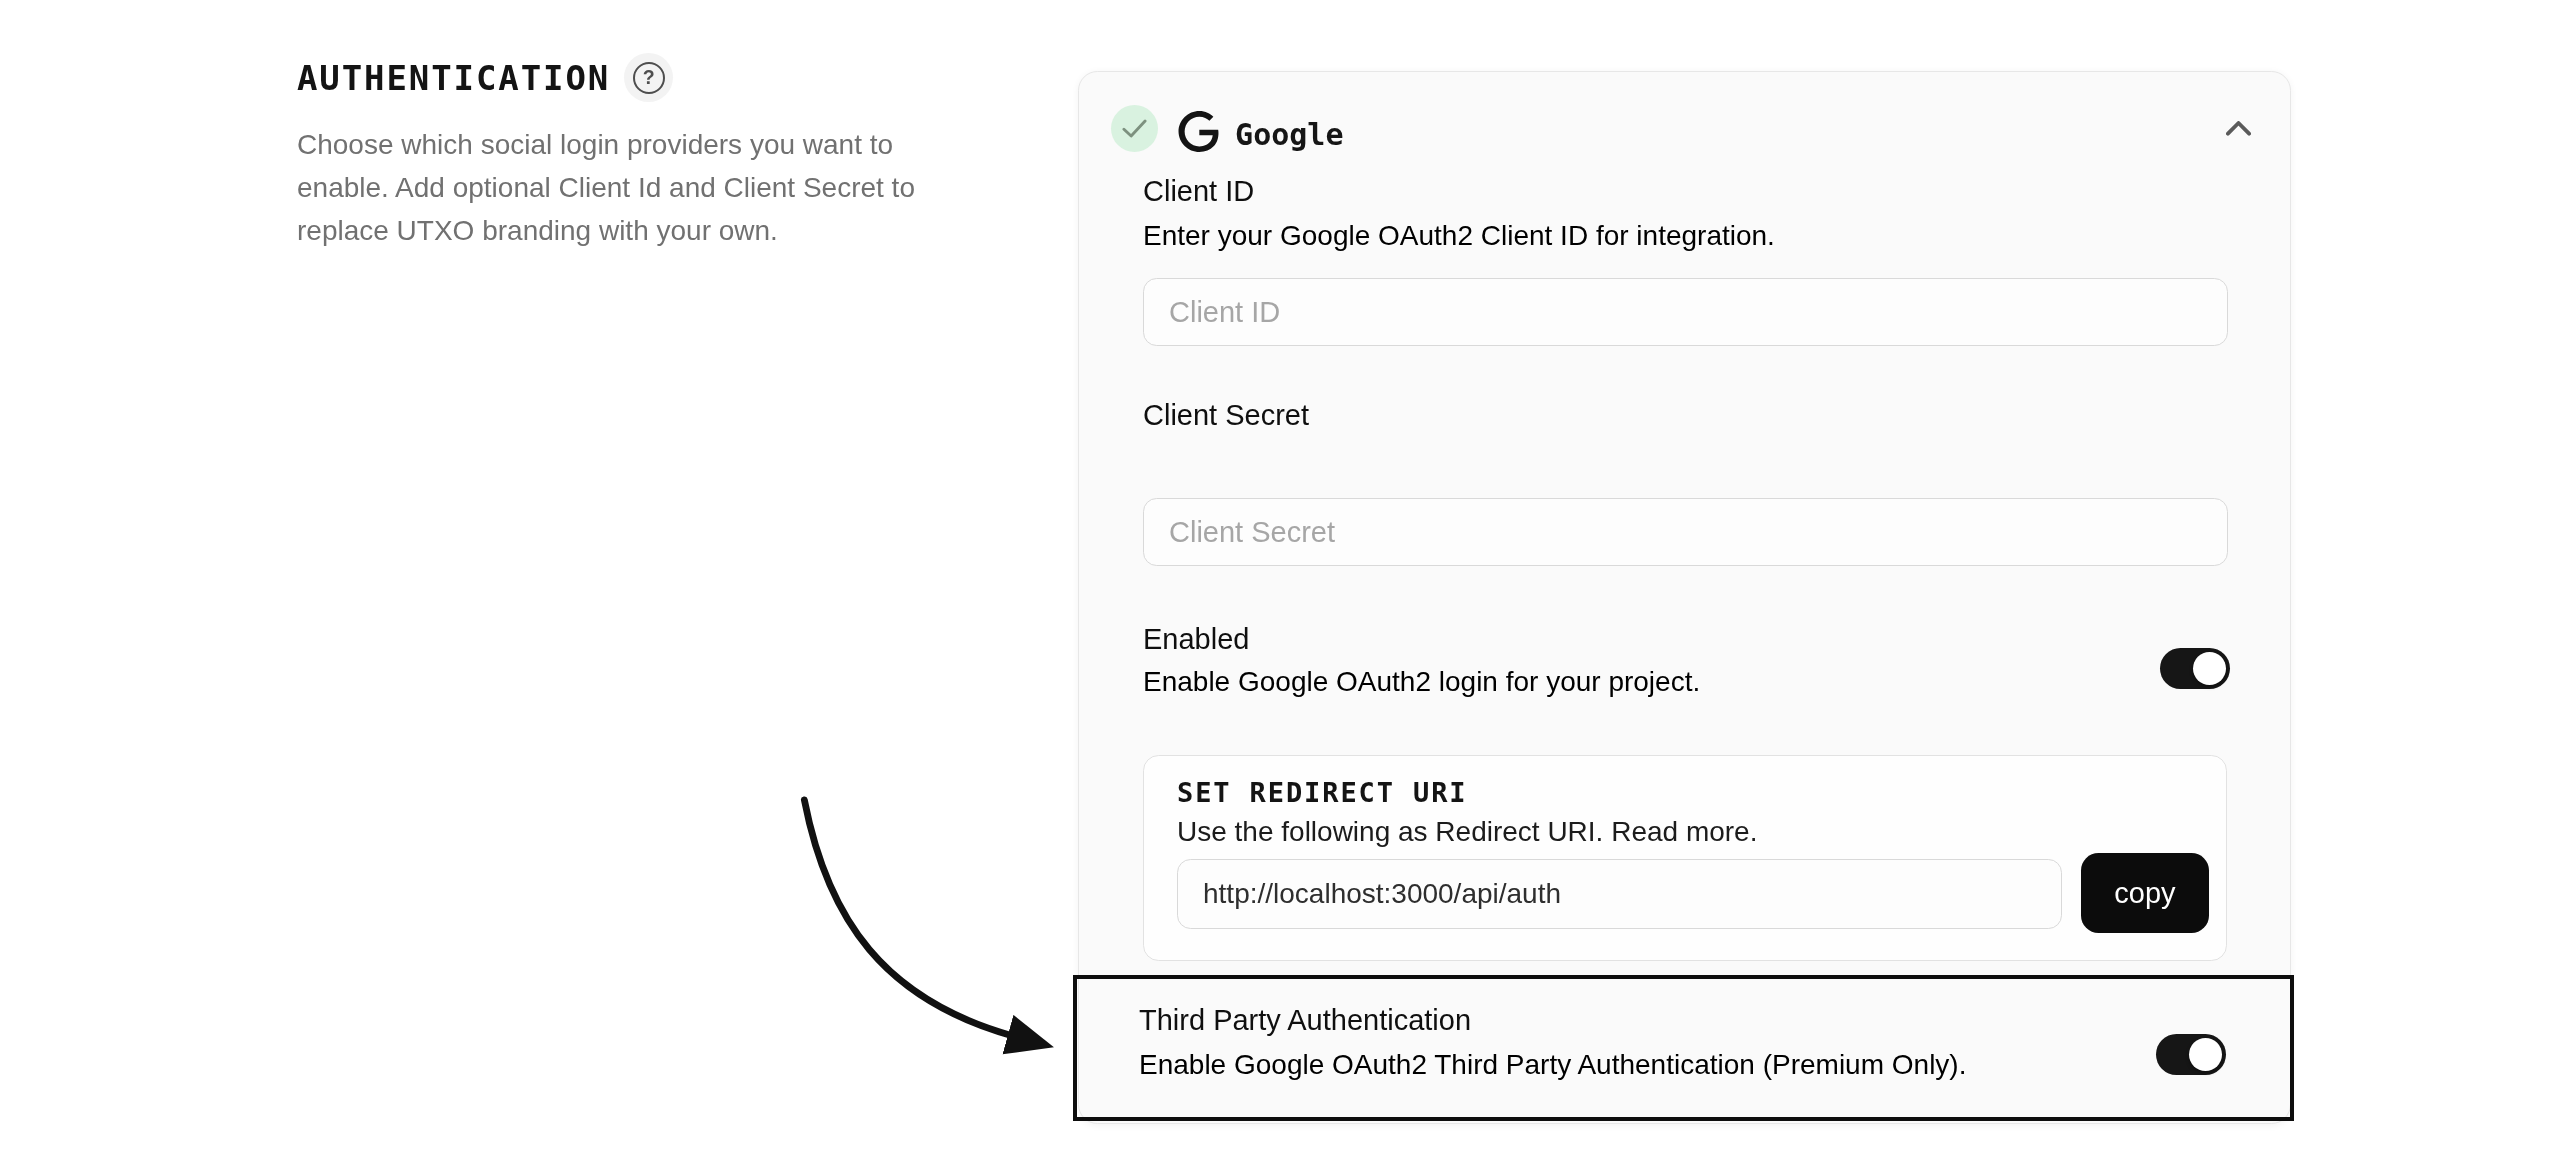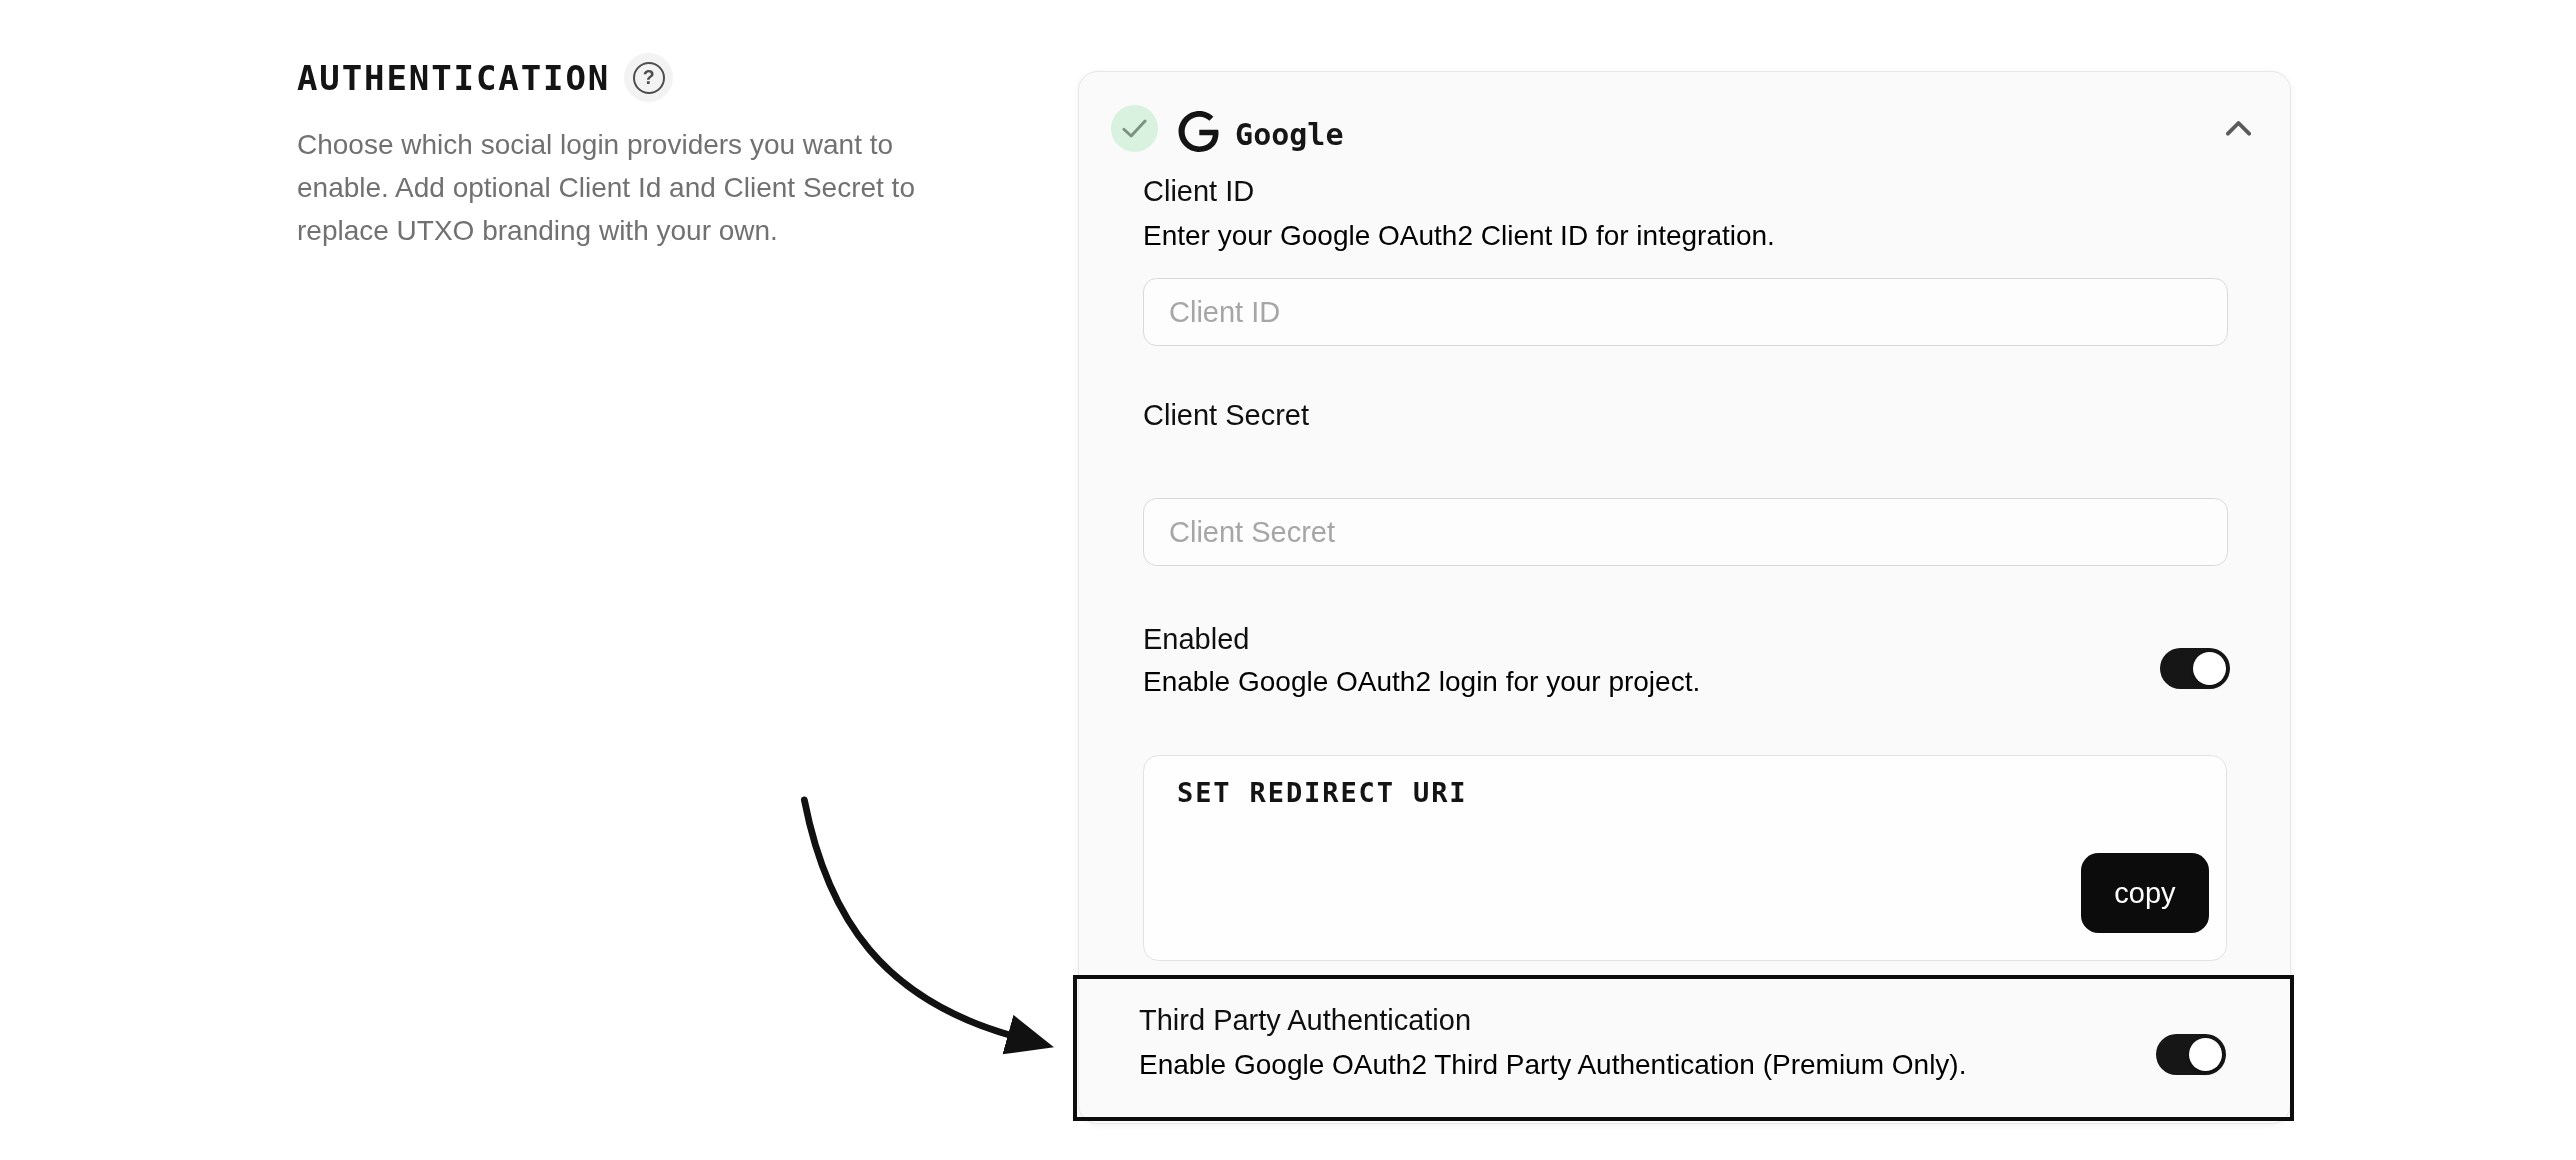--- a/index.html
+++ b/index.html
@@ -121,20 +121,22 @@
     <input class="text-input" style="top: 426px;" type="text" placeholder="Client Secret">
 
     <div class="field-label" style="top:551px;">Enabled</div>
     <div class="field-desc" style="top:594px;">Enable Google OAuth2 login for your project.</div>
     <div class="toggle" id="enabled-toggle">
       <div class="knob"></div>
     </div>
 
     <div class="redirect-card">
       <div class="redirect-title">SET REDIRECT URI</div>
+      <div class="redirect-desc">Use the following as Redirect URI. Read more.</div>
+      <input class="redirect-input" type="text" value="http://localhost:3000/api/auth" style="">
       <button class="copy-button">copy</button>
     </div>
   </div>
 
   <div class="highlight-box">
     <div class="field-label">Third Party Authentication</div>
     <div class="field-desc">Enable Google OAuth2 Third Party Authentication (Premium Only).</div>
     <div class="toggle" id="third-party-toggle">
       <div class="knob"></div>
     </div>

